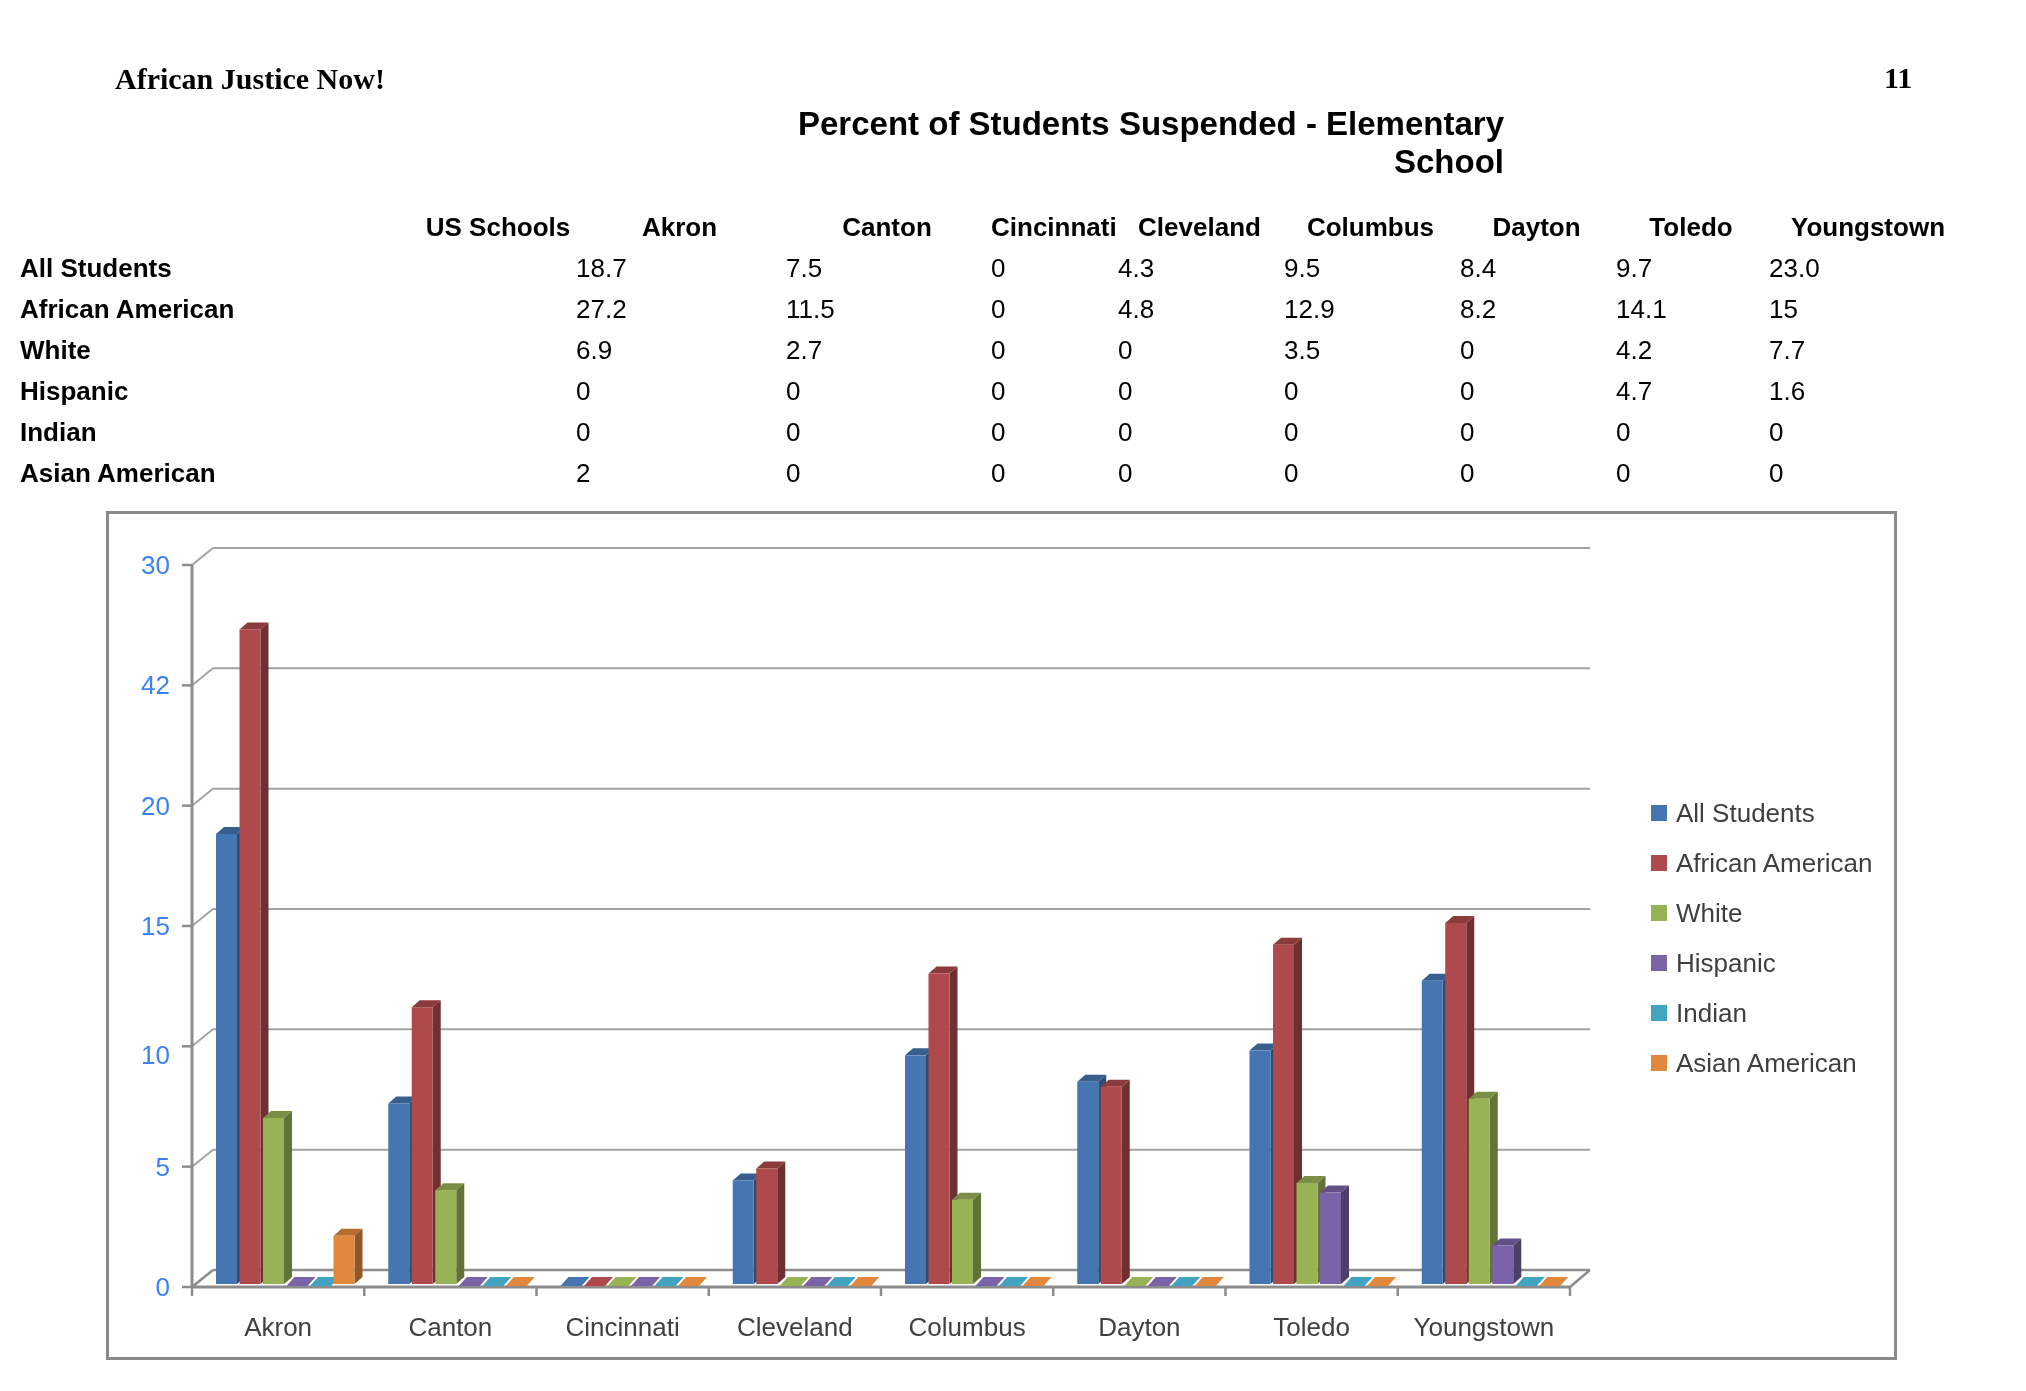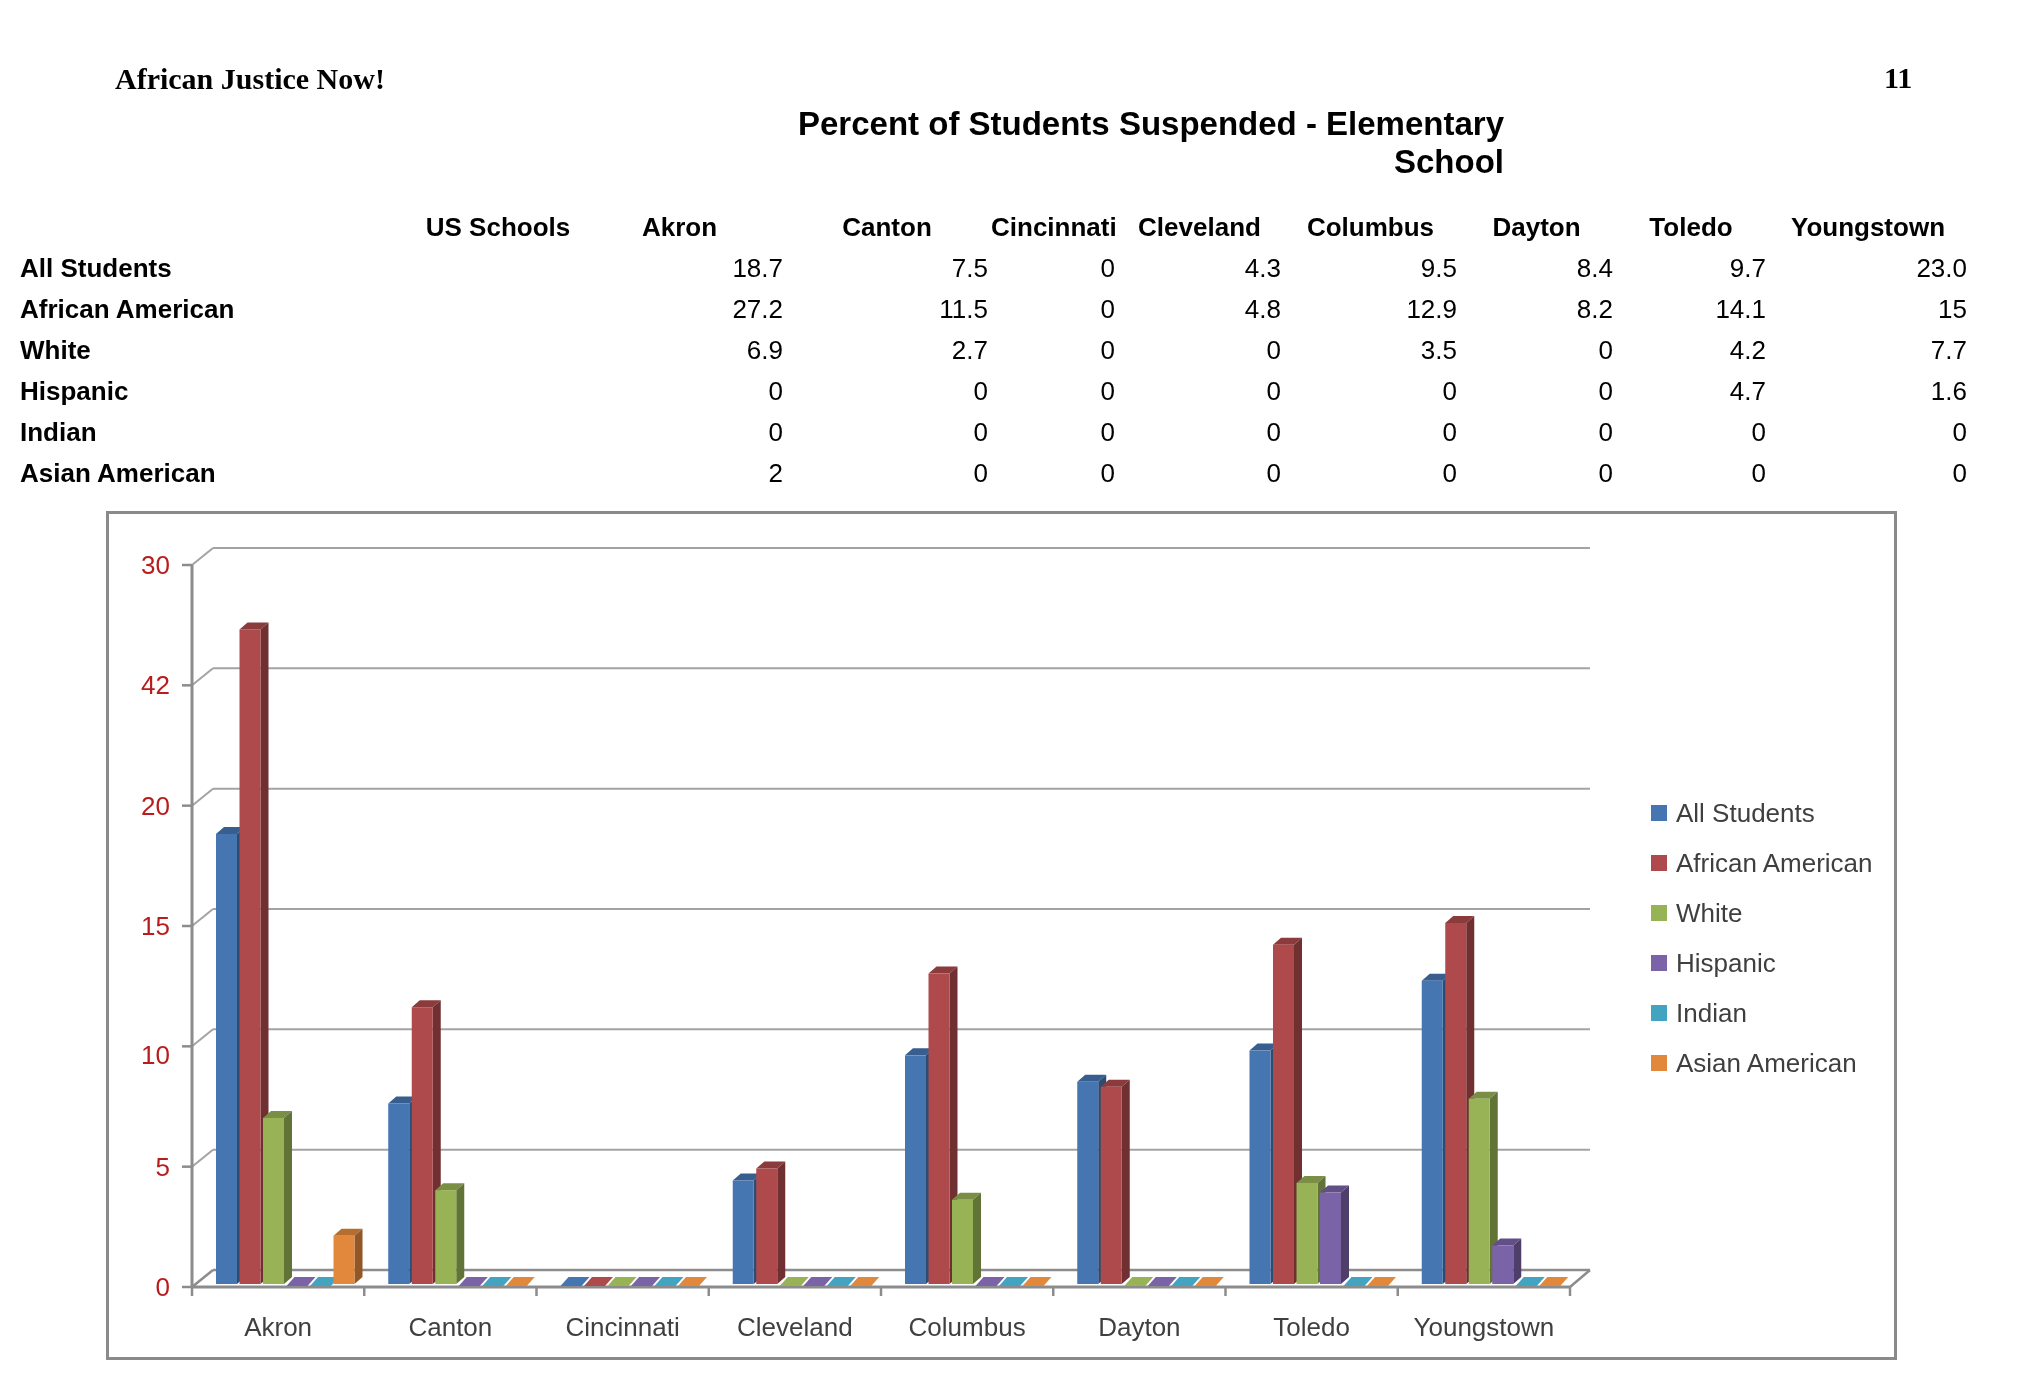--- a/index.html
+++ b/index.html
@@ -11,25 +11,25 @@
           font-weight:700;font-size:30px;}
   .title{position:absolute;left:704px;top:105px;width:800px;text-align:right;
          font-weight:700;font-size:33px;}
   
   .table-wrap{position:absolute;left:18px;top:182px;width:1952px;margin-top:24px;}
   table.data{border-collapse:collapse;table-layout:fixed;width:1952px;font-size:26px;}
   table.data th,table.data td{padding:0 3px 0 0;height:41px;vertical-align:middle;
        white-space:nowrap;overflow:hidden;}
   table.data thead th{font-weight:700;text-align:center;height:42px;}
   table.data td.rowlabel{font-weight:700;text-align:left;padding-left:2px;}
-  table.data td.num{text-align:right;font-weight:400;}
+  table.data td.num{text-align:left;font-weight:400;}
   
   .chart{position:absolute;left:106px;top:511px;width:1791px;height:849px;background:#fff;}
   .chart .ylab{position:absolute;left:0;width:64px;height:36px;line-height:36px;
-       text-align:right;font-size:26px;color:#b91c1c;}
+       text-align:right;font-size:26px;color:#3b82f6;}
   .chart .catlab{position:absolute;top:798px;height:36px;line-height:36px;
        text-align:center;font-size:26px;color:#3f3f3f;}
   .chart .legend-item{position:absolute;left:1545px;height:38px;display:flex;
        align-items:center;gap:9px;font-size:26px;color:#3f3f3f;white-space:nowrap;}
   .chart .legend-swatch{width:16px;height:16px;flex:0 0 16px;}
   svg{position:absolute;left:0;top:0;}
 </style>
 </head>
 <body>
 

